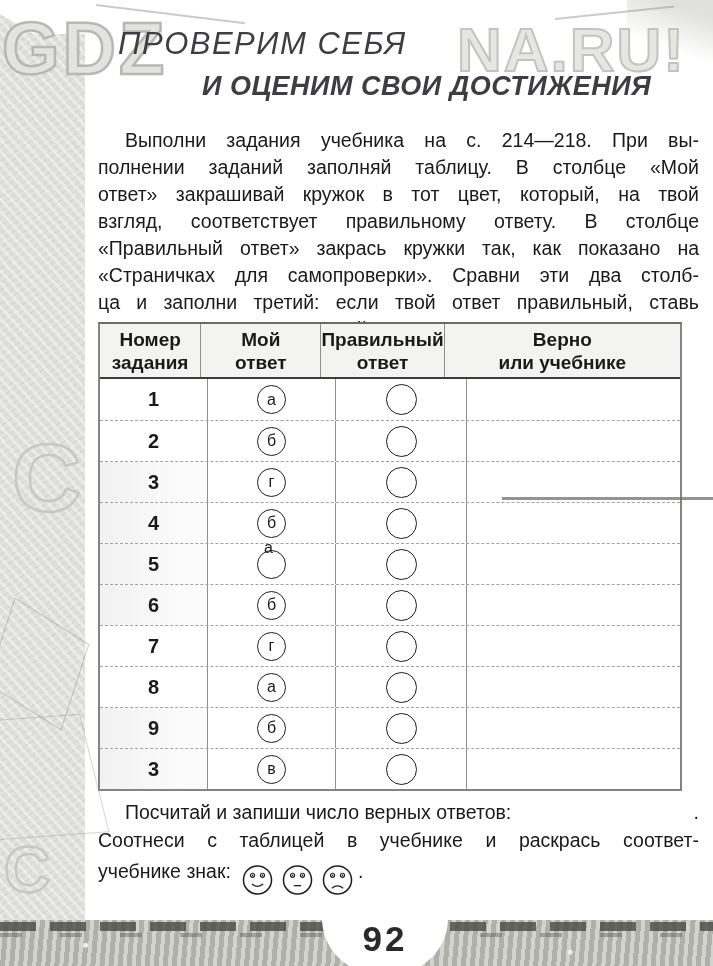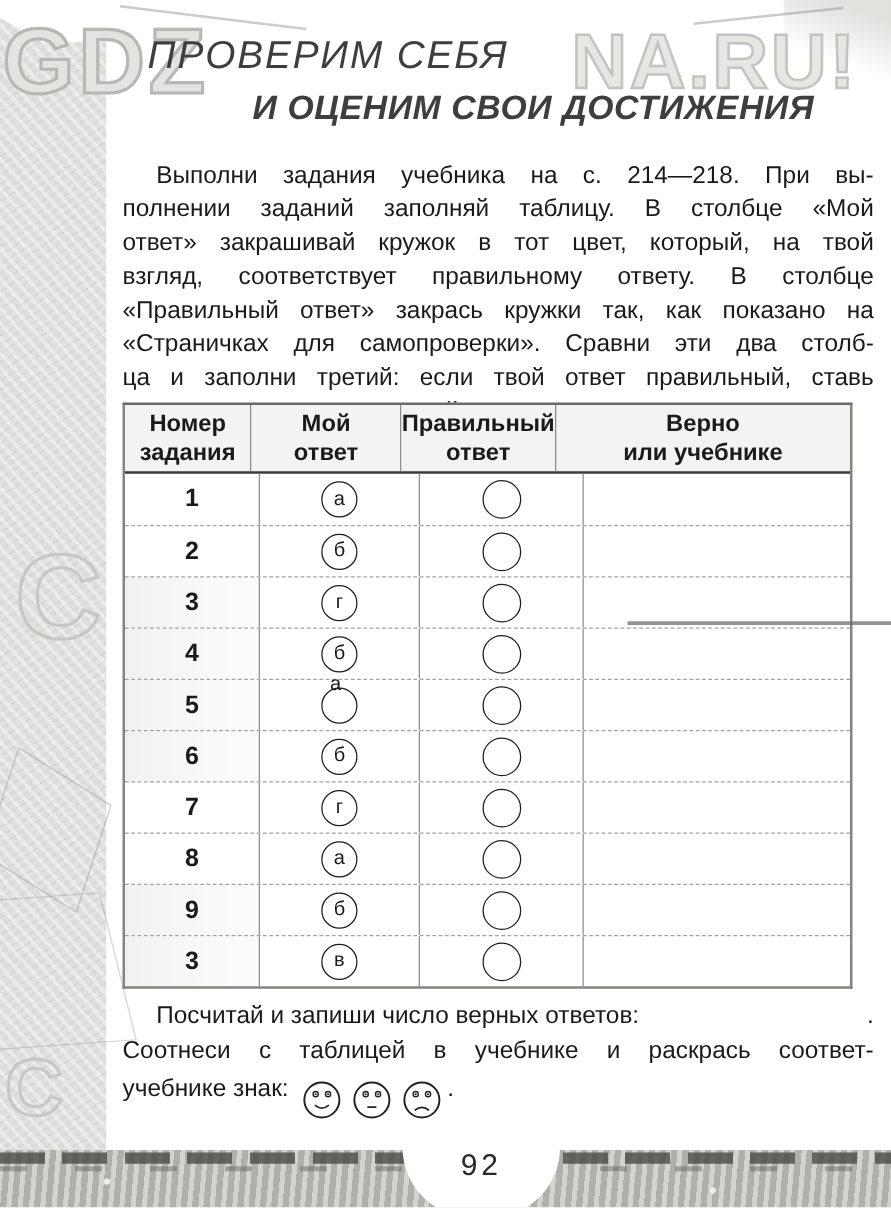--- a/index.html
+++ b/index.html
@@ -84,21 +84,21 @@
       radial-gradient(circle at 12% 55%, rgba(255,255,255,.8) 0 2px, rgba(0,0,0,0) 3px),
       radial-gradient(circle at 48% 30%, rgba(255,255,255,.7) 0 2px, rgba(0,0,0,0) 3px),
       radial-gradient(circle at 80% 70%, rgba(255,255,255,.7) 0 2px, rgba(0,0,0,0) 3px),
       repeating-linear-gradient(95deg, rgba(255,255,255,.35) 0 4px, rgba(0,0,0,.06) 4px 9px);}
   .band-dashes{position:absolute;left:0;top:2px;width:713px;height:9px;opacity:.8;
     background:repeating-linear-gradient(90deg,#494946 0 36px, rgba(0,0,0,0) 36px 50px);}
   .band-dashes2{position:absolute;left:0;top:13px;width:713px;height:4px;opacity:.4;
     background:repeating-linear-gradient(90deg,#55554f 0 22px, rgba(0,0,0,0) 22px 60px);}
   .page-bump{position:absolute;left:322px;top:918px;width:126px;height:56px;background:#fff;
     border-radius:0 0 63px 63px;display:flex;align-items:flex-start;justify-content:center;}
-  .page-num{font-weight:normal;font-size:24px;letter-spacing:3px;color:#2a2a2a;margin-top:1px;}
+  .page-num{font-weight:bold;font-size:35px;letter-spacing:3px;color:#2a2a2a;margin-top:1px;}
 </style>
 </head>
 <body>
 
 <div class="page">
 
   <div class="sheet"></div>
   <div class="corner-white"></div>
   <div class="tr-blotch"></div>
   <div class="slant-line sl1"></div>

